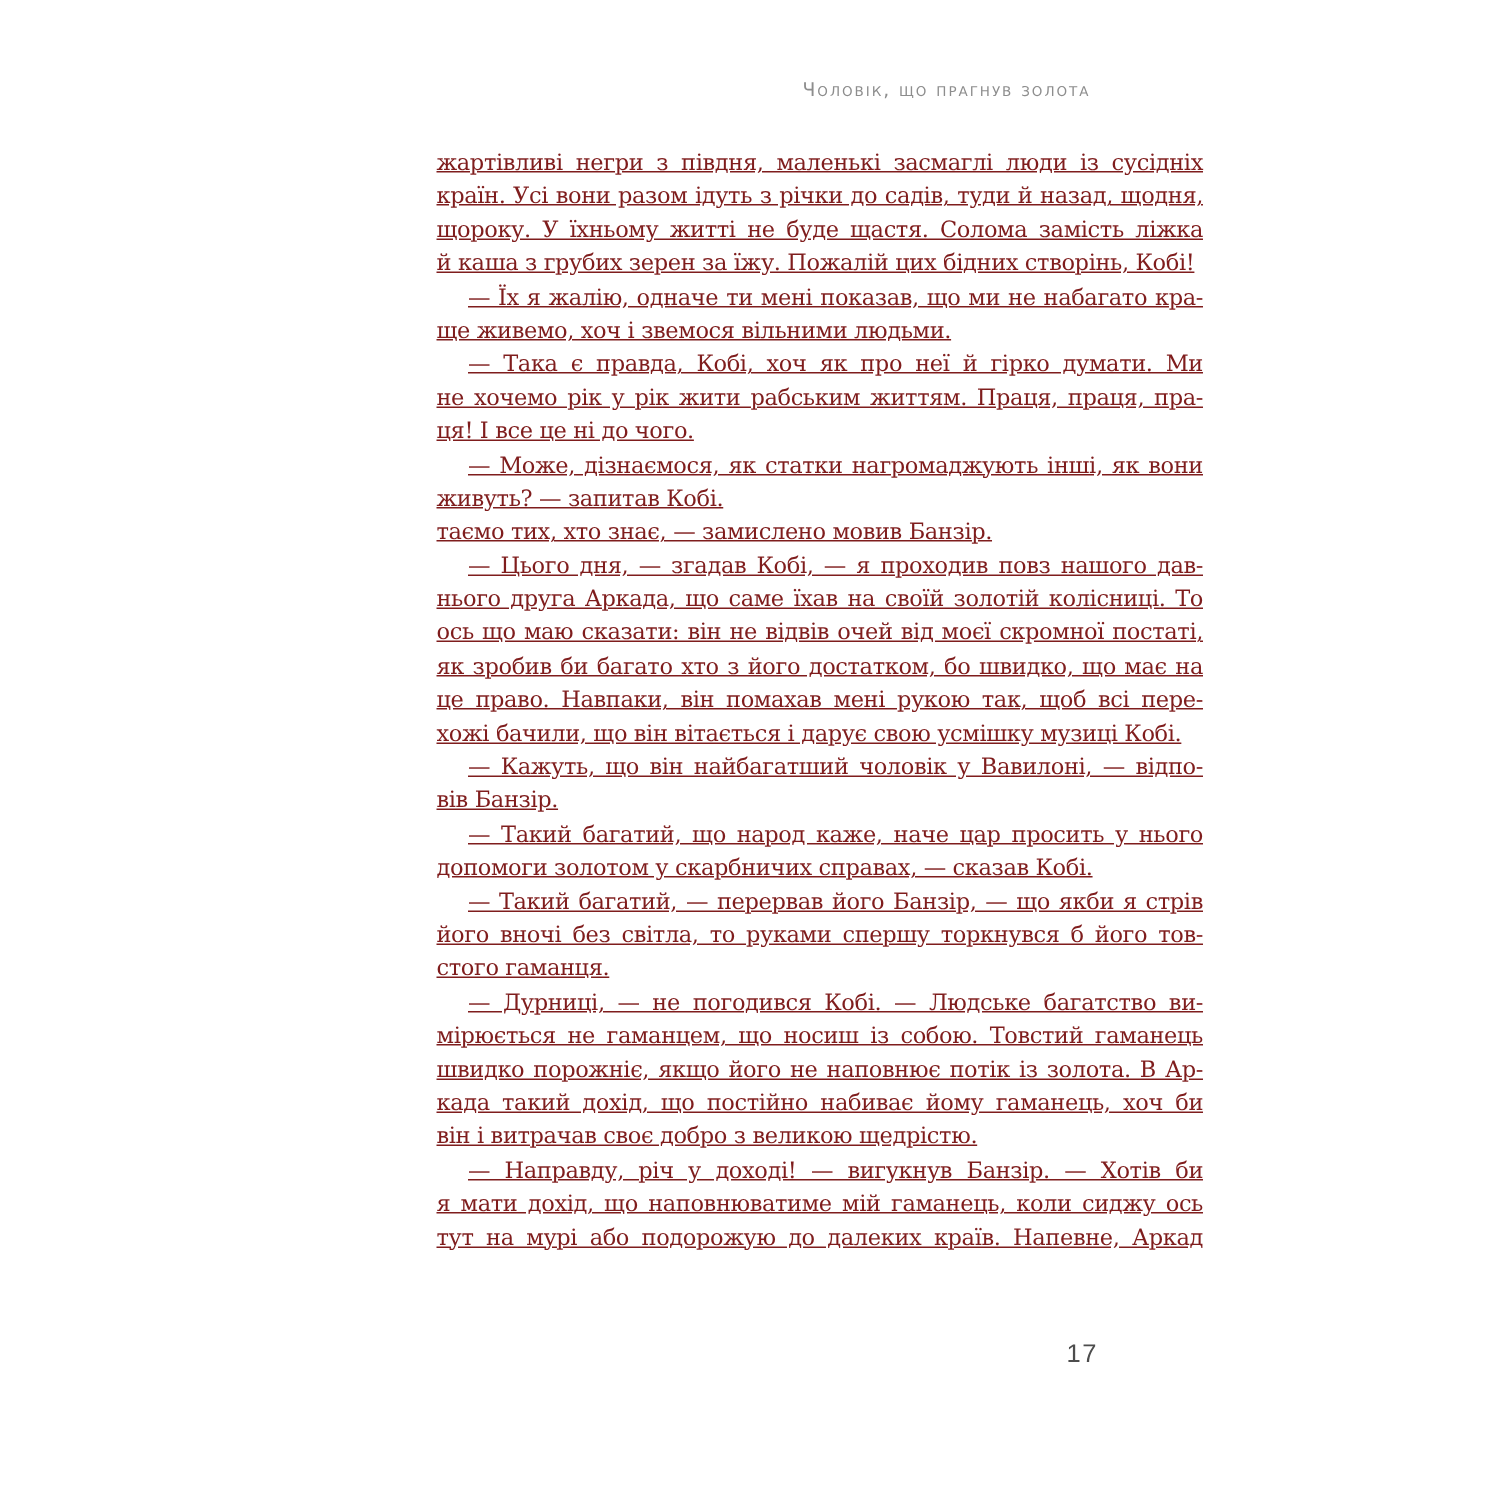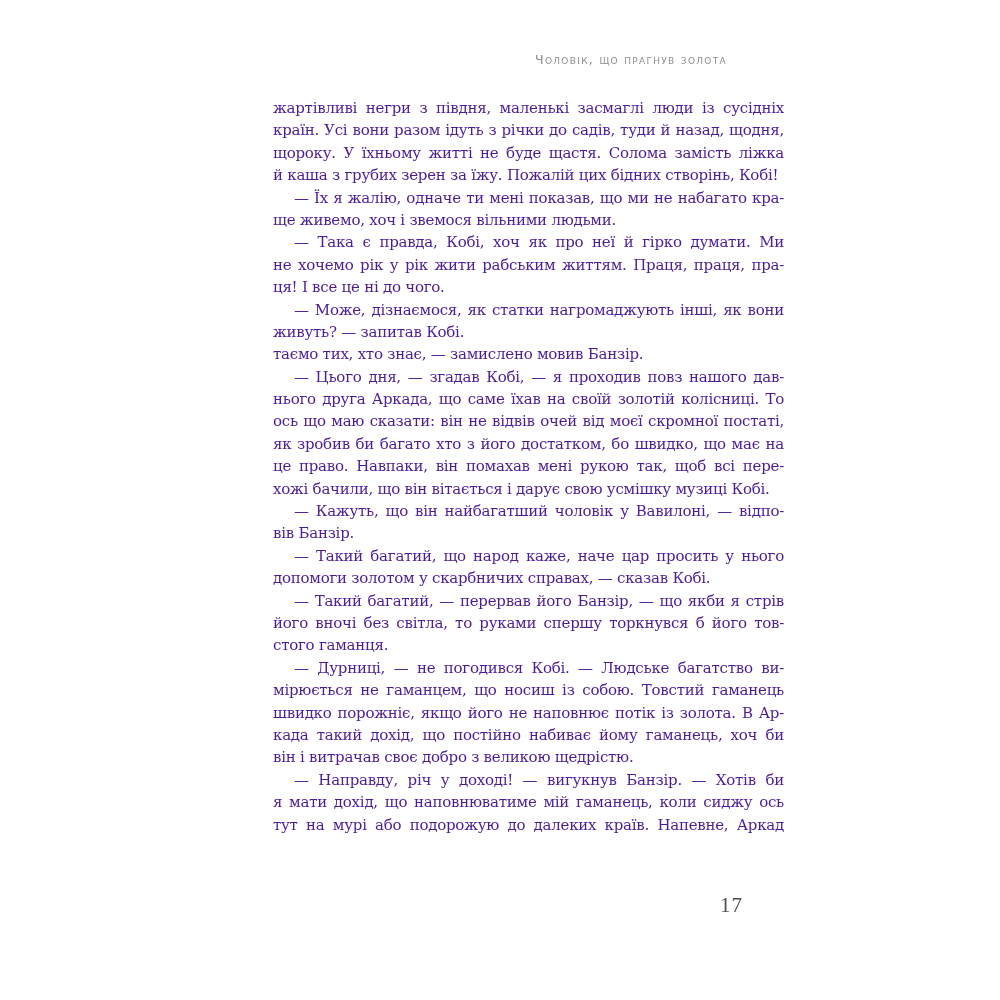--- a/index.html
+++ b/index.html
@@ -21,27 +21,28 @@
     right: 305px;
     font-family: "DejaVu Sans", sans-serif;
     font-size: 12.5px;
     font-variant: small-caps;
     letter-spacing: 1.3px;
     color: #8d8d8d;
     white-space: nowrap;
   }
   .text-block {
     position: absolute;
-    left: 241px;
+    left: 259px;
     top: 97px;
     width: 511px;
     font-family: "DejaVu Serif", serif;
     font-size: 15px;
     letter-spacing: -0.25px;
-    color: #4c1d95;
+    color: #7f1d1d;
+    text-decoration: underline;
   }
   .paragraph {
     margin: 0;
     padding: 0;
   }
   .line {
     height: 22.4px;
     line-height: 22.4px;
     white-space: nowrap;
     overflow: visible;
@@ -53,23 +54,23 @@
   .line.l {
     text-align: left;
     text-align-last: left;
   }
   .line.indent {
     padding-left: 21px;
   }
   .folio {
     position: absolute;
     top: 893px;
-    right: 289px;
-    font-family: Liberation Serif, serif;
-    font-size: 21px;
+    right: 300px;
+    font-family: Liberation Sans, sans-serif;
+    font-size: 17px;
     letter-spacing: 1px;
     color: #4d4d4d;
   }
 </style>
 </head>
 <body>
 
 <div class="page">
   <div class="running-head">Чоловік, що прагнув золота</div>
 

